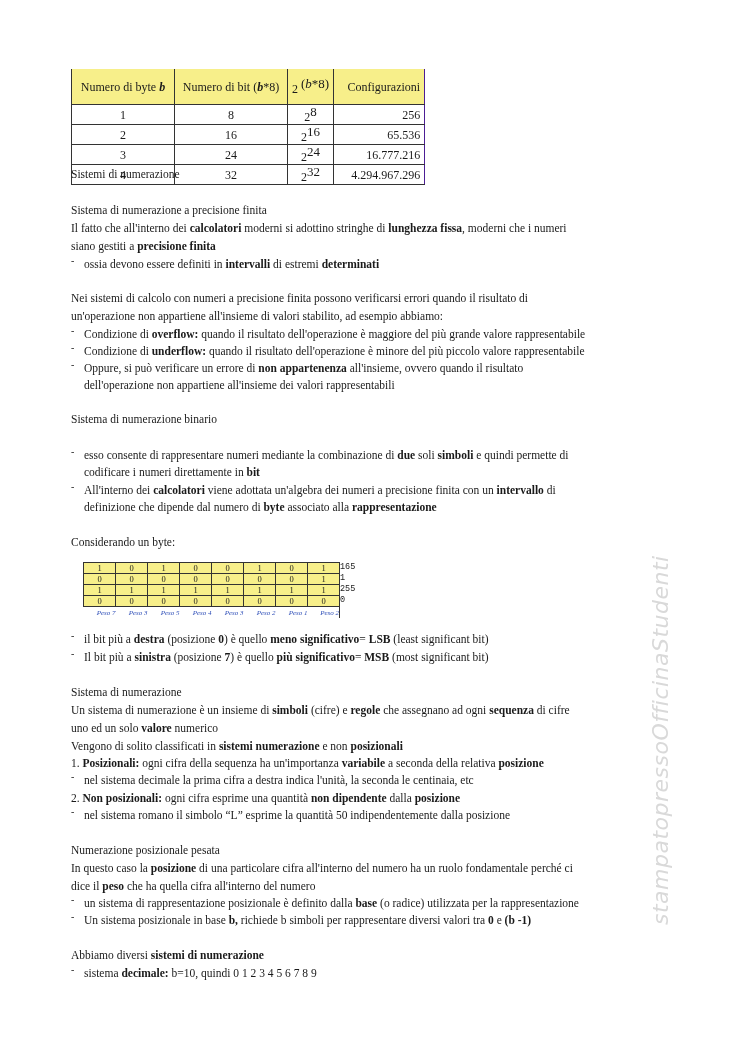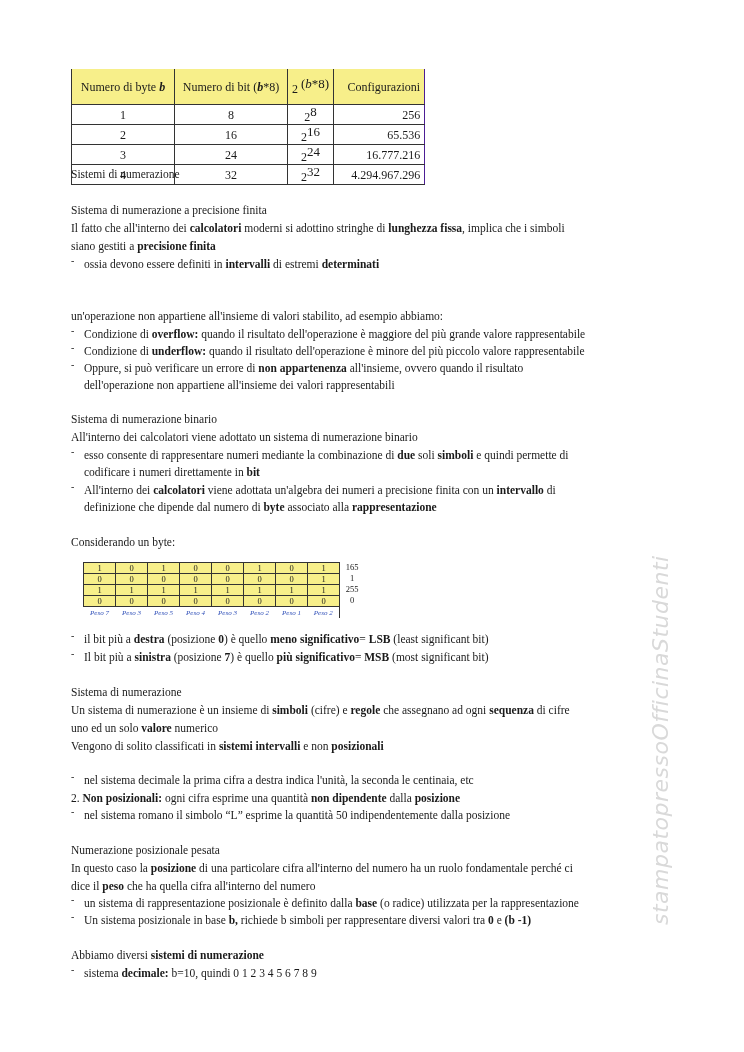--- a/index.html
+++ b/index.html
@@ -39,24 +39,24 @@
   table.bits {
     position: absolute; left: 83px; top: 562px;
     border-collapse: collapse;
     font-family: "Liberation Serif", serif; font-size: 8.5px; line-height: 10px;
   }
   table.bits td.b {
     background: #f7ef8a; width: 31px; height: 9px; text-align: center; padding: 0;
     border: 1px solid #333;
   }
   table.bits td.w {
-    color: #2f4fb8; font-style: italic; font-size: 7px; text-align: center; padding: 1px 0 0 0; height: 10px;
+    color: #2f4fb8; font-style: italic; font-size: 7px; text-align: right; padding: 1px 0 0 0; height: 10px;
   }
   table.bits td.w.last { border-right: 1px solid #333; }
-  .vals { position: absolute; left: 340px; top: 562px; font-family: Liberation Serif, serif; font-size: 8.5px; line-height: 11px; text-align: center; width: 24px; }
+  .vals { position: absolute; left: 340px; top: 562px; font-family: Liberation Mono, monospace; font-size: 8.5px; line-height: 11px; text-align: left; width: 24px; }
 
   .watermark {
     position: absolute; left: 648px; top: 925px;
     transform: rotate(-90deg); transform-origin: left top;
     font-family: "DejaVu Sans", sans-serif; font-style: italic; font-size: 22px;
     color: #d9d9d9; white-space: nowrap; letter-spacing: 0.5px;
   }
 </style>
 </head>
 <body>
@@ -96,44 +96,44 @@
           <td class="c1">32</td>
           <td class="c2"><span>2</span><sup>32</sup></td>
           <td class="c3">4.294.967.296</td>
         </tr>
       </tbody>
   </table>
 
   <div class="txt" style="top:165px">Sistemi di numerazione</div>
 
   <div class="txt" style="top:201px">Sistema di numerazione a precisione finita</div>
-  <div class="txt rich" style="top:219px"><span>Il fatto che all'interno dei </span><b>calcolatori</b><span> moderni si adottino stringhe di </span><b>lunghezza fissa</b><span>, implica che i simboli</span></div>
+  <div class="txt rich" style="top:219px"><span>Il fatto che all'interno dei </span><b>calcolatori</b><span> moderni si adottino stringhe di </span><b>lunghezza fissa</b><span>, moderni che i numeri</span></div>
   <div class="txt rich" style="top:237px"><span>siano gestiti a </span><b>precisione finita</b></div>
   <div class="bul" style="top:255px">
       <span class="dash">-</span>
       <span class="body rich"><span>ossia devono essere definiti in </span><b>intervalli</b><span> di estremi </span><b>determinati</b></span>
     </div>
 
+  <div class="txt" style="top:289px">Nei sistemi di calcolo con numeri a precisione finita possono verificarsi errori quando il risultato di</div>
   <div class="txt" style="top:307px">un'operazione non appartiene all'insieme di valori stabilito, ad esempio abbiamo:</div>
   <div class="bul" style="top:325px">
       <span class="dash">-</span>
       <span class="body rich"><span>Condizione di </span><b>overflow:</b><span> quando il risultato dell'operazione è maggiore del più grande valore rappresentabile</span></span>
     </div>
   <div class="bul" style="top:342px">
       <span class="dash">-</span>
       <span class="body rich"><span>Condizione di </span><b>underflow:</b><span> quando il risultato dell'operazione è minore del più piccolo valore rappresentabile</span></span>
     </div>
   <div class="bul" style="top:359px">
       <span class="dash">-</span>
       <span class="body rich"><span>Oppure, si può verificare un errore di </span><b>non appartenenza</b><span> all'insieme, ovvero quando il risultato</span></span>
     </div>
   <div class="txt" style="top:376px; left:84px">dell'operazione non appartiene all'insieme dei valori rappresentabili</div>
 
   <div class="txt" style="top:410px">Sistema di numerazione binario</div>
-  <div class="txt" style="top:428px">All'interno dei calcolatori viene adottato un sistema di numerazione binario</div>
   <div class="bul" style="top:446px">
       <span class="dash">-</span>
       <span class="body rich"><span>esso consente di rappresentare numeri mediante la combinazione di </span><b>due</b><span> soli </span><b>simboli</b><span> e quindi permette di</span></span>
     </div>
   <div class="txt rich" style="top:463px; left:84px"><span>codificare i numeri direttamente in </span><b>bit</b></div>
   <div class="bul" style="top:481px">
       <span class="dash">-</span>
       <span class="body rich"><span>All'interno dei </span><b>calcolatori</b><span> viene adottata un'algebra dei numeri a precisione finita con un </span><b>intervallo</b><span> di</span></span>
     </div>
   <div class="txt rich" style="top:498px; left:84px"><span>definizione che dipende dal numero di </span><b>byte</b><span> associato alla </span><b>rappresentazione</b></div>
@@ -206,21 +206,22 @@
       <span class="body rich"><span>il bit più a </span><b>destra</b><span> (posizione </span><b>0</b><span>) è quello </span><b>meno significativo</b><span>= </span><b>LSB</b><span> (least significant bit)</span></span>
     </div>
   <div class="bul" style="top:648px">
       <span class="dash">-</span>
       <span class="body rich"><span>Il bit più a </span><b>sinistra</b><span> (posizione </span><b>7</b><span>) è quello </span><b>più significativo</b><span>= </span><b>MSB</b><span> (most  significant bit)</span></span>
     </div>
 
   <div class="txt" style="top:683px">Sistema di numerazione</div>
   <div class="txt rich" style="top:701px"><span>Un sistema di numerazione è un insieme di </span><b>simboli</b><span> (cifre) e </span><b>regole</b><span> che assegnano ad ogni </span><b>sequenza</b><span> di cifre</span></div>
   <div class="txt rich" style="top:719px"><span>uno ed un solo </span><b>valore</b><span> numerico</span></div>
-  <div class="txt rich" style="top:737px"><span>Vengono di solito classificati in </span><b>sistemi intervalli</b><span> e non </span><b>posizionali</b></div>
+  <div class="txt rich" style="top:737px"><span>Vengono di solito classificati in </span><b>sistemi numerazione</b><span> e non </span><b>posizionali</b></div>
+  <div class="txt rich" style="top:754px"><span>1.  </span><b>Posizionali:</b><span> ogni cifra della sequenza ha un'importanza </span><b>variabile</b><span> a seconda della relativa </span><b>posizione</b></div>
   <div class="bul" style="top:771px">
       <span class="dash">-</span>
       <span class="body">nel sistema decimale la prima cifra a destra indica l'unità, la seconda le centinaia, etc</span>
     </div>
   <div class="txt rich" style="top:789px"><span>2.  </span><b>Non posizionali:</b><span> ogni cifra esprime una quantità </span><b>non dipendente</b><span> dalla </span><b>posizione</b></div>
   <div class="bul" style="top:806px">
       <span class="dash">-</span>
       <span class="body">nel sistema romano il simbolo “L” esprime la quantità 50 indipendentemente dalla posizione</span>
     </div>
 

